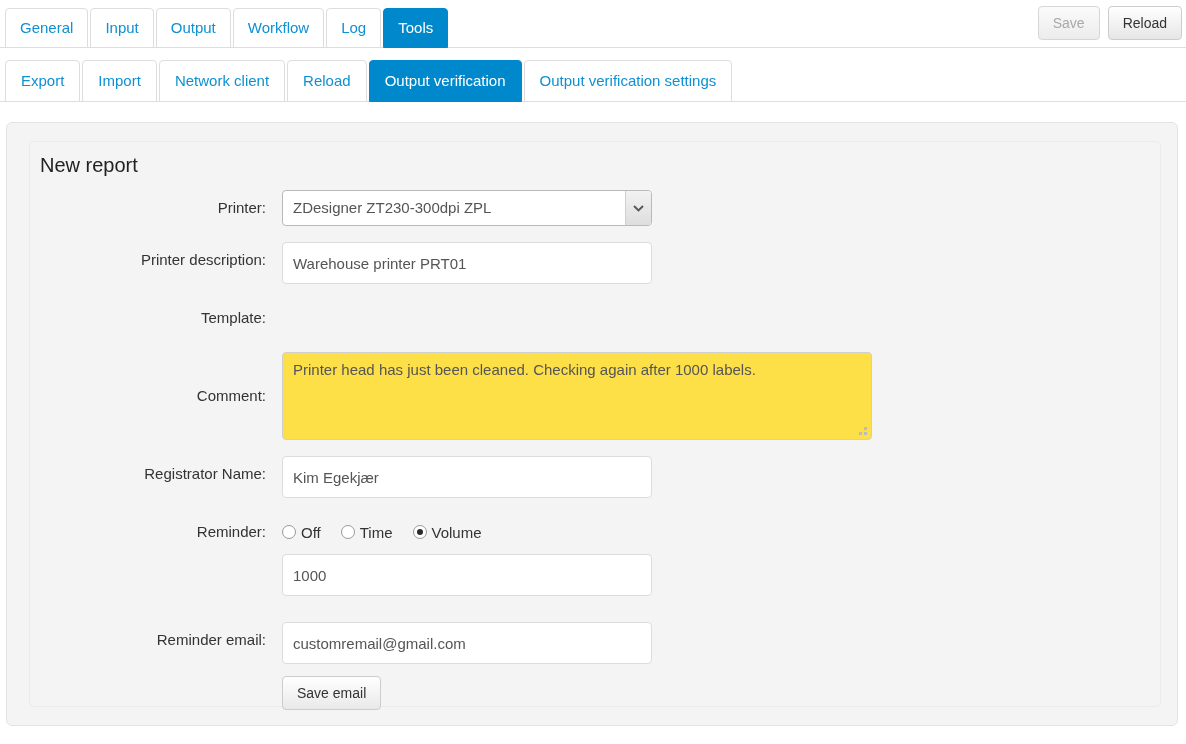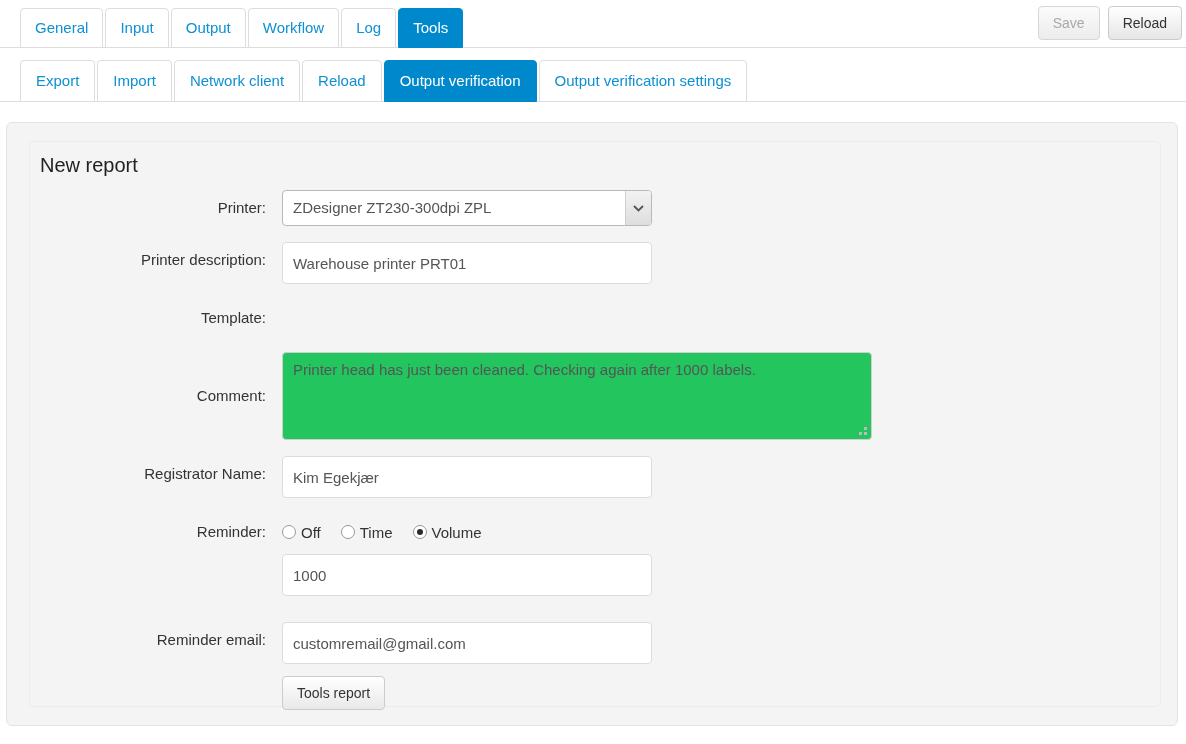--- a/index.html
+++ b/index.html
@@ -22,21 +22,21 @@
     height: 48px;
     border-bottom: 1px solid #dddddd;
     box-sizing: border-box;
   }
   .header-row.second {
     height: 54px;
   }
 
   .tabs {
     position: absolute;
-    left: 20px;
+    left: 5px;
     bottom: -1px;
     display: flex;
     align-items: flex-end;
     gap: 2px;
   }
 
   .tab {
     display: block;
     border: 1px solid #dddddd;
     border-bottom: 1px solid #dddddd;
@@ -199,21 +199,21 @@
   }
 
   .textarea {
     width: 590px;
     height: 88px;
     box-sizing: border-box;
     padding: 8px 10px;
     font-family: "Liberation Sans", sans-serif;
     font-size: 15px;
     color: #555555;
-    background: #22c55e;
+    background: #fde047;
     border: 1px solid #cfcfcf;
     border-radius: 4px;
     resize: none;
     outline: none;
     display: block;
     overflow: hidden;
   }
   .textarea-wrap {
     position: relative;
     width: 590px;
@@ -393,19 +393,19 @@
       <div class="form-row" style="margin-bottom:12px;">
         <div class="label">Reminder email:</div>
         <div class="control">
           <input class="field" type="text" value="customremail@gmail.com" style="">
         </div>
       </div>
 
       <div class="form-row">
         <div class="label"></div>
         <div class="control">
-          <button class="btn-save-report">Tools report</button>
+          <button class="btn-save-report">Save email</button>
         </div>
       </div>
 
     </div>
   </div>
 </div>
 
 </body></html>

